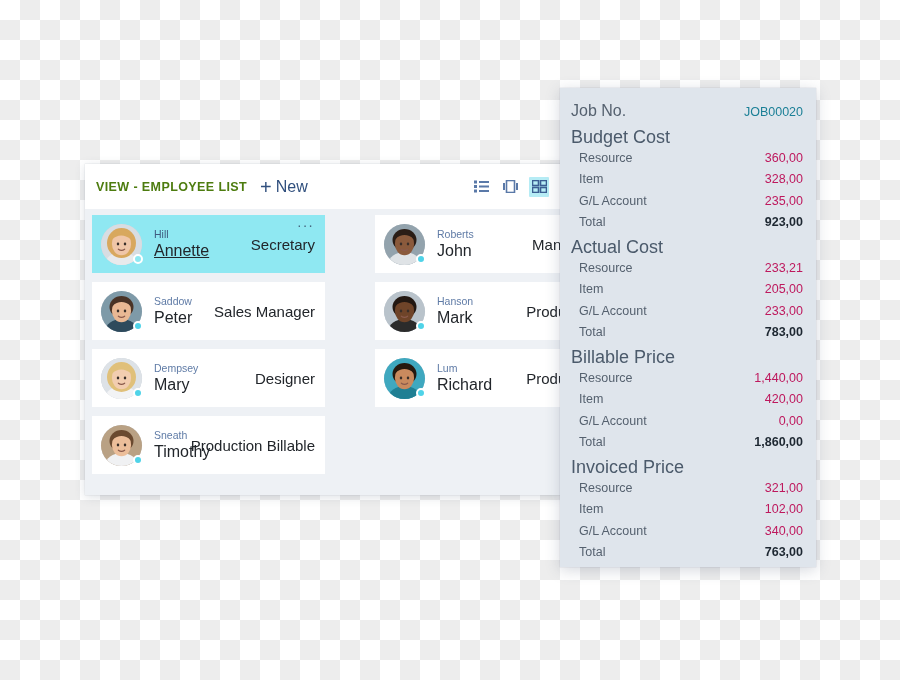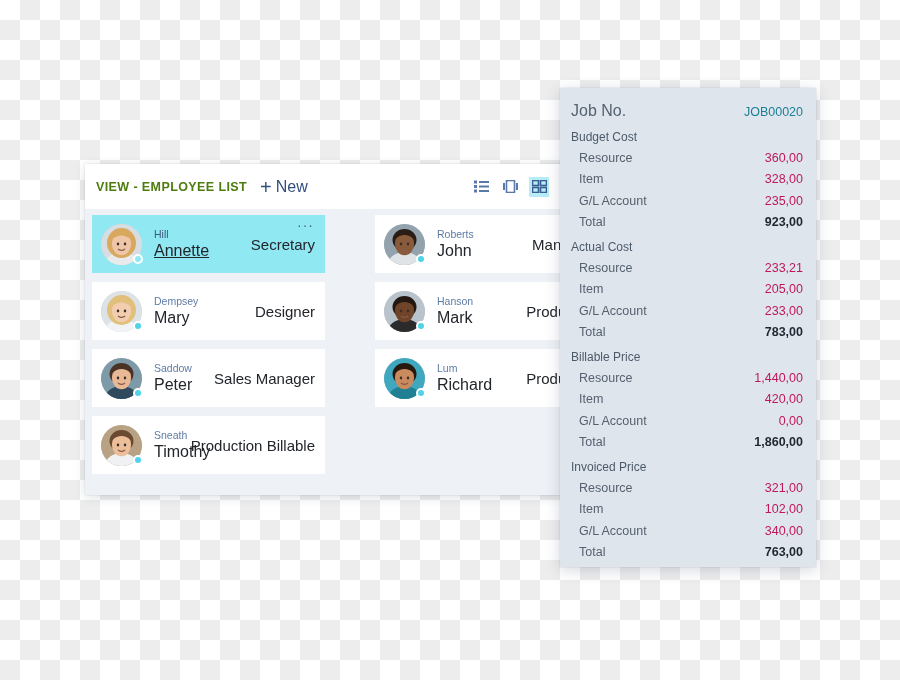--- a/index.html
+++ b/index.html
@@ -87,21 +87,21 @@
   #job-panel{
     position:absolute;left:560px;top:88px;width:256px;height:479px;
     background:#dfe5ec;
     box-shadow:0 3px 14px rgba(60,75,100,.22), 0 0 1px rgba(60,75,100,.3);
     padding:12px 13px 0 11px;box-sizing:border-box;
   }
   #job-panel .panel-title{
     font-size:15.5px;color:#4b5a6b;margin:0 0 3px 0;line-height:22px;
   }
   .group-head{
-    font-size:12px;color:#4b5a6b;line-height:22px;margin-top:2px;
+    font-size:18px;color:#4b5a6b;line-height:22px;margin-top:2px;
   }
   .kv{
     display:flex;align-items:baseline;line-height:21.5px;
   }
   .kv .k{font-size:12.5px;color:#55616f;padding-left:8px;}
   .kv .v{margin-left:auto;font-size:12.5px;color:#be185d;}
   .kv.top .k{padding-left:0;font-size:16px;}
   .kv.top .v{color:#1a7f96;}
   .kv.total .v{color:#1d2731;font-weight:bold;}
 </style>
@@ -169,20 +169,42 @@
             <div class="surname">Hill</div>
             <div class="firstname">Annette</div>
           </div>
           <div class="role">Secretary</div>
           <div class="dots">···</div>
         </div>
         <div class="emp-card">
           <div class="avatar-wrap">
             <div class="avatar">
               <svg class="face" viewBox="0 0 41 41" preserveAspectRatio="xMidYMid slice" aria-hidden="true">
+                <rect width="41" height="41" fill="#7e9aa8"></rect>
+                <ellipse cx="20.5" cy="40" rx="16" ry="12" fill="#2e4a5c"></ellipse>
+                <ellipse cx="20.5" cy="16" rx="12" ry="11" fill="#4a3326"></ellipse>
+                <ellipse cx="20.5" cy="20" rx="9.6" ry="11.2" fill="#e9b894"></ellipse>
+                <path d="M11 15 q9.5 -8 19 0 q-2 -9 -9.5 -9 T11 15z" fill="#4a3326"></path>
+                <ellipse cx="17" cy="20" rx="1.25" ry="1.45" fill="#3a2f2a"></ellipse>
+                <ellipse cx="24" cy="20" rx="1.25" ry="1.45" fill="#3a2f2a"></ellipse>
+                <path d="M17.3 25.2 q3.2 2.4 6.4 0" stroke="#8a5a4c" stroke-width="1.1" fill="none" stroke-linecap="round"></path>
+              </svg>
+            </div>
+            <span class="presence"></span>
+          </div>
+          <div class="name-block">
+            <div class="surname">Saddow</div>
+            <div class="firstname">Peter</div>
+          </div>
+          <div class="role">Sales Manager</div>
+        </div>
+        <div class="emp-card">
+          <div class="avatar-wrap">
+            <div class="avatar">
+              <svg class="face" viewBox="0 0 41 41" preserveAspectRatio="xMidYMid slice" aria-hidden="true">
                 <rect width="41" height="41" fill="#dde2e7"></rect>
                 <ellipse cx="20.5" cy="40" rx="16" ry="12" fill="#f2f3f5"></ellipse>
                 <ellipse cx="20.5" cy="19" rx="14.5" ry="15" fill="#e0c07a"></ellipse>
                 <ellipse cx="20.5" cy="20" rx="9.6" ry="11.2" fill="#f2cdb0"></ellipse>
                 <path d="M10 16 q10 -9 21 0 q-3 -11 -10.5 -11 T10 16z" fill="#e0c07a"></path>
                 <ellipse cx="17" cy="20" rx="1.25" ry="1.45" fill="#3a2f2a"></ellipse>
                 <ellipse cx="24" cy="20" rx="1.25" ry="1.45" fill="#3a2f2a"></ellipse>
                 <path d="M17.3 25.2 q3.2 2.4 6.4 0" stroke="#8a5a4c" stroke-width="1.1" fill="none" stroke-linecap="round"></path>
               </svg>
             </div>
@@ -191,42 +213,20 @@
           <div class="name-block">
             <div class="surname">Dempsey</div>
             <div class="firstname">Mary</div>
           </div>
           <div class="role">Designer</div>
         </div>
         <div class="emp-card">
           <div class="avatar-wrap">
             <div class="avatar">
               <svg class="face" viewBox="0 0 41 41" preserveAspectRatio="xMidYMid slice" aria-hidden="true">
-                <rect width="41" height="41" fill="#7e9aa8"></rect>
-                <ellipse cx="20.5" cy="40" rx="16" ry="12" fill="#2e4a5c"></ellipse>
-                <ellipse cx="20.5" cy="16" rx="12" ry="11" fill="#4a3326"></ellipse>
-                <ellipse cx="20.5" cy="20" rx="9.6" ry="11.2" fill="#e9b894"></ellipse>
-                <path d="M11 15 q9.5 -8 19 0 q-2 -9 -9.5 -9 T11 15z" fill="#4a3326"></path>
-                <ellipse cx="17" cy="20" rx="1.25" ry="1.45" fill="#3a2f2a"></ellipse>
-                <ellipse cx="24" cy="20" rx="1.25" ry="1.45" fill="#3a2f2a"></ellipse>
-                <path d="M17.3 25.2 q3.2 2.4 6.4 0" stroke="#8a5a4c" stroke-width="1.1" fill="none" stroke-linecap="round"></path>
-              </svg>
-            </div>
-            <span class="presence"></span>
-          </div>
-          <div class="name-block">
-            <div class="surname">Saddow</div>
-            <div class="firstname">Peter</div>
-          </div>
-          <div class="role">Sales Manager</div>
-        </div>
-        <div class="emp-card">
-          <div class="avatar-wrap">
-            <div class="avatar">
-              <svg class="face" viewBox="0 0 41 41" preserveAspectRatio="xMidYMid slice" aria-hidden="true">
                 <rect width="41" height="41" fill="#b9a184"></rect>
                 <ellipse cx="20.5" cy="40" rx="16" ry="12" fill="#f0f1f3"></ellipse>
                 <ellipse cx="20.5" cy="16" rx="12" ry="11" fill="#6a4a30"></ellipse>
                 <ellipse cx="20.5" cy="20" rx="9.6" ry="11.2" fill="#ecbe9a"></ellipse>
                 <path d="M11 15 q9.5 -8 19 0 q-2 -9 -9.5 -9 T11 15z" fill="#6a4a30"></path>
                 <ellipse cx="17" cy="20" rx="1.25" ry="1.45" fill="#3a2f2a"></ellipse>
                 <ellipse cx="24" cy="20" rx="1.25" ry="1.45" fill="#3a2f2a"></ellipse>
                 <path d="M17.3 25.2 q3.2 2.4 6.4 0" stroke="#8a5a4c" stroke-width="1.1" fill="none" stroke-linecap="round"></path>
               </svg>
             </div>

